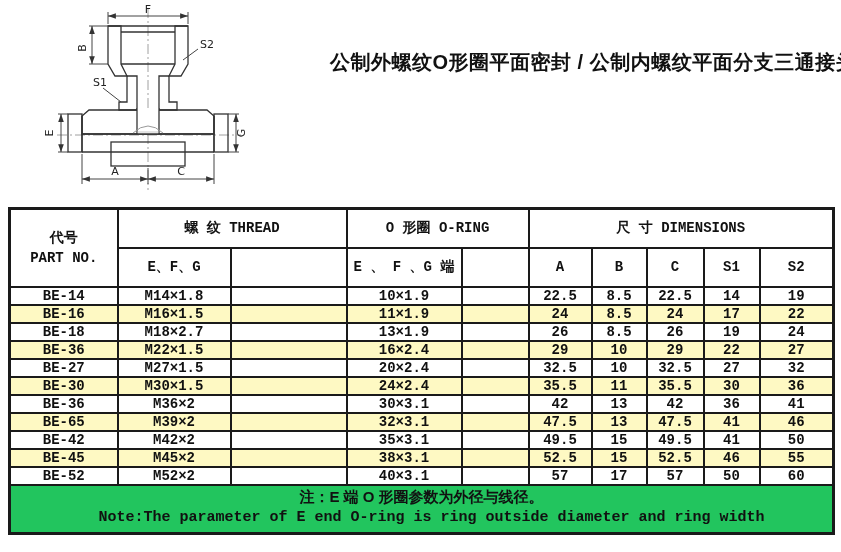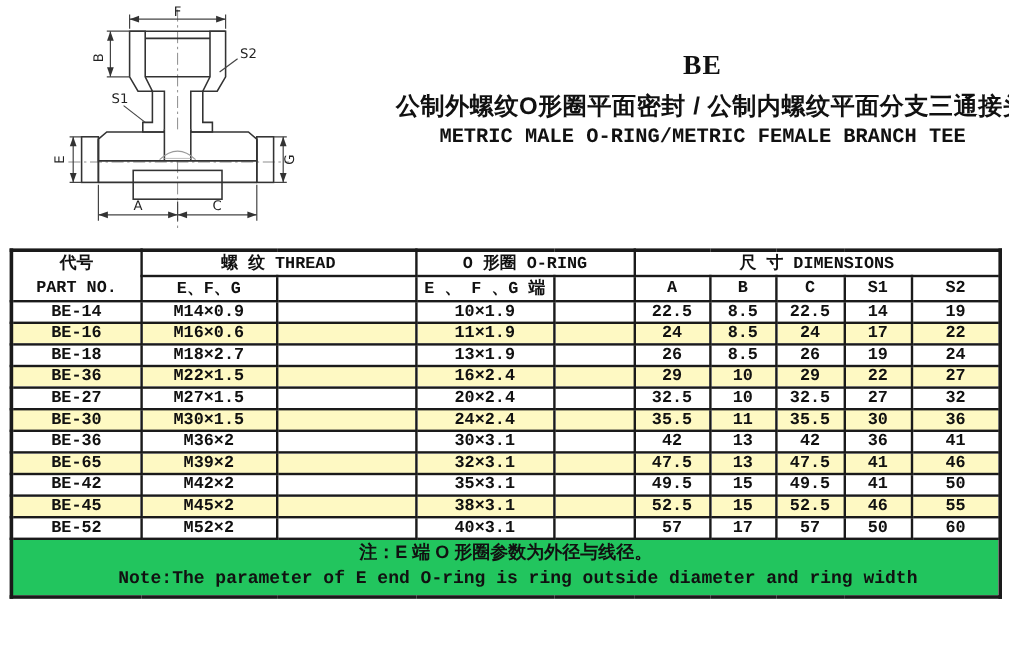--- a/index.html
+++ b/index.html
@@ -15,21 +15,21 @@
 
   
   .drawing{position:absolute;left:45px;top:2px;}
 
   
   .datatable{position:absolute;left:8px;top:207px;width:824px;border-collapse:collapse;
              table-layout:fixed;border:3px solid #1a1a1a;}
   .datatable th,.datatable td{border:2px solid #1a1a1a;padding:0;text-align:center;
              font-weight:bold;font-size:14px;overflow:hidden;white-space:nowrap;
              font-family:"Liberation Mono","DejaVu Sans Mono",monospace;}
-  .datatable thead tr{height:21px;}
+  .datatable thead tr{height:39px;}
   .datatable tbody tr{height:16px;}
   .datatable tbody tr.alt td{background:#fef9c3;}
   .part-hdr div{line-height:20px;}
   td.note{height:46px;text-align:center;vertical-align:top;padding:0 6px;background:#22c55e;}
   .note-zh{font-family:"Liberation Sans",sans-serif;font-weight:bold;font-size:15px;line-height:1.45;}
   .note-en{font-family:"Liberation Mono","DejaVu Sans Mono",monospace;font-weight:bold;
            font-size:15px;line-height:1.45;margin-left:20px;}
 
   
   .ol{stroke:#333;stroke-width:1.3;fill:none;}
@@ -128,23 +128,21 @@
       <line class="dim" x1="103" y1="166" x2="103" y2="182"></line>
       <line class="dim" x1="169" y1="152" x2="169" y2="182"></line>
       <line class="dim" x1="37" y1="177" x2="103" y2="177" marker-start="url(#arr)" marker-end="url(#arr)"></line>
       <line class="dim" x1="103" y1="177" x2="169" y2="177" marker-start="url(#arr)" marker-end="url(#arr)"></line>
       <text class="dimtext" x="70" y="173" text-anchor="middle">A</text>
       <text class="dimtext" x="136" y="173" text-anchor="middle">C</text>
     </g>
   </svg>
 
   <div class="titleblock">
-    <div class="t-code">BE</div>
     <div class="t-zh">公制外螺纹O形圈平面密封 / 公制内螺纹平面分支三通接头</div>
-    <div class="t-en">METRIC MALE O-RING/METRIC FEMALE BRANCH TEE</div>
   </div>
 
   <table class="datatable">
     <colgroup>
       <col style="width:108px">
         <col style="width:113px">
         <col style="width:116px">
       <col style="width:115px">
         <col style="width:67px">
         <col style="width:63px">
@@ -171,33 +169,33 @@
         <th>A</th>
         <th>B</th>
         <th>C</th>
         <th>S1</th>
         <th>S2</th>
       </tr>
     </thead>
     <tbody>
         <tr>
           <td>BE-14</td>
-          <td>M14×0.9</td>
+          <td>M14×1.8</td>
           <td></td>
           <td>10×1.9</td>
           <td></td>
           <td>22.5</td>
           <td>8.5</td>
           <td>22.5</td>
           <td>14</td>
           <td>19</td>
         </tr>
         <tr class="alt">
           <td>BE-16</td>
-          <td>M16×0.6</td>
+          <td>M16×1.5</td>
           <td></td>
           <td>11×1.9</td>
           <td></td>
           <td>24</td>
           <td>8.5</td>
           <td>24</td>
           <td>17</td>
           <td>22</td>
         </tr>
         <tr>

